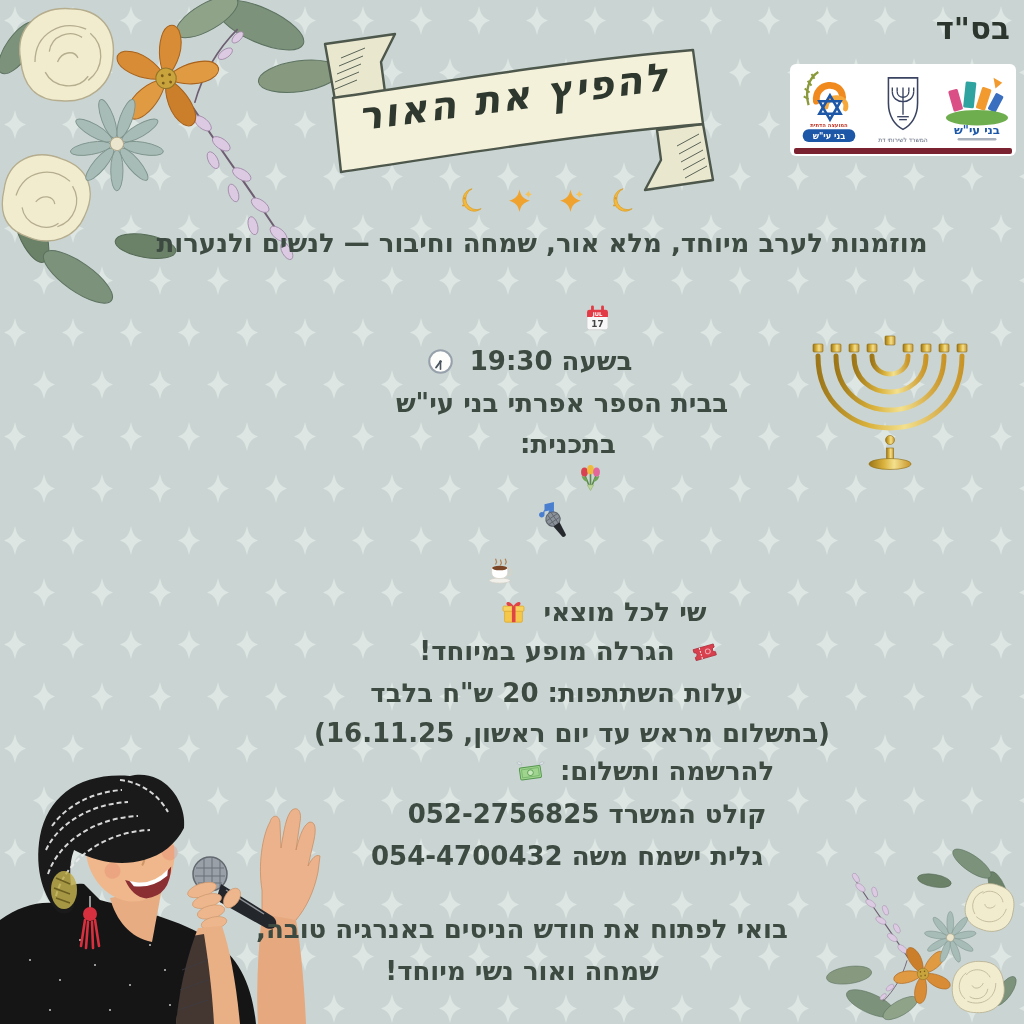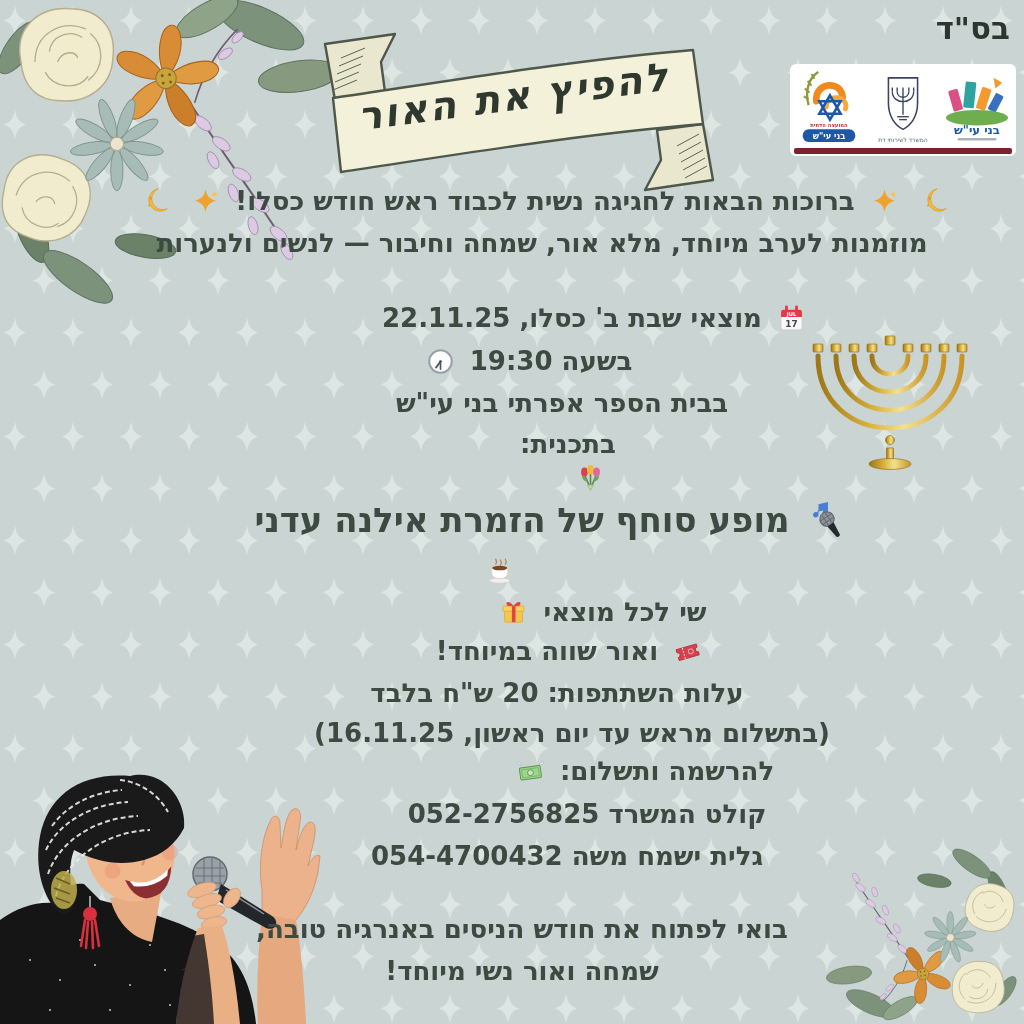--- a/index.html
+++ b/index.html
@@ -342,41 +342,39 @@
     <path d="M182,200 l26,-10 M180,220 l28,-10 M178,240 l30,-10" stroke="#3c3c44" stroke-width="1" opacity="0.8"></path>
   </svg>
 
   <div class="line" style="top:186px;transform:translateX(33px);">
     <span class="ic"><svg viewBox="0 0 36 36">
           <use href="#ic-moon"></use>
         </svg></span>
     <span class="ic"><svg viewBox="0 0 36 36">
           <use href="#ic-sparkle"></use>
         </svg></span>
-    <span class="txt">ברוכות הבאות לחגיגה נשית לכבוד ראש חודש כסלו!</span>
     <span class="ic"><svg viewBox="0 0 36 36">
           <use href="#ic-sparkle"></use>
         </svg></span>
     <span class="ic"><svg viewBox="0 0 36 36">
           <use href="#ic-moon"></use>
         </svg></span>
   </div>
   <div class="line" style="top:228px;transform:translateX(30px);">
     <span class="txt">מוזמנות לערב מיוחד, מלא אור, שמחה וחיבור — לנשים ולנערות</span>
   </div>
 
   <div class="line" style="top:303px;transform:translateX(85px);">
     <span class="ic">
       <svg viewBox="0 0 36 36">
           <use href="#ic-calendar"></use>
         <text x="18" y="14.5" font-size="6.5" font-weight="bold" fill="#ffffff" text-anchor="middle">JUL</text>
         <text x="18" y="28.5" font-size="11" font-weight="bold" fill="#444444" text-anchor="middle">17</text>
       </svg>
     </span>
-    <span class="txt">מוצאי שבת ב' כסלו, 22.11.25</span>
   </div>
 
   <div class="line" style="top:346px;transform:translateX(14px);">
     <span class="txt">בשעה 19:30</span>
     <span class="ic"><svg viewBox="0 0 36 36">
           <use href="#ic-clock"></use>
         </svg></span>
   </div>
 
   <div class="line" style="top:388px;transform:translateX(50px);">
@@ -390,41 +388,40 @@
   <div class="line" style="top:463px;transform:translateX(78px);">
     <span class="ic"><svg viewBox="0 0 36 36">
           <use href="#ic-bouquet"></use>
         </svg></span>
   </div>
 
   <div class="line show-line" style="top:499px;transform:translateX(43px);">
     <span class="ic"><svg viewBox="0 0 40 40">
           <use href="#ic-micnotes"></use>
         </svg></span>
-    <span class="txt">מופע סוחף של הזמרת אילנה עדני</span>
   </div>
 
   <div class="line" style="top:555px;transform:translateX(-12px);">
     <span class="ic"><svg viewBox="0 0 36 36">
           <use href="#ic-coffee"></use>
         </svg></span>
   </div>
 
   <div class="line" style="top:597px;transform:translateX(88px);">
     <span class="txt">שי לכל מוצאי</span>
     <span class="ic"><svg viewBox="0 0 36 36">
           <use href="#ic-gift"></use>
         </svg></span>
   </div>
 
   <div class="line" style="top:636px;transform:translateX(60px);">
     <span class="ic"><svg viewBox="0 0 36 36">
           <use href="#ic-ticket"></use>
         </svg></span>
-    <span class="txt">ואור שווה במיוחד!</span>
+    <span class="txt">הגרלה מופע במיוחד!</span>
   </div>
 
   <div class="line" style="top:678px;transform:translateX(45px);">
     <span class="txt">עלות השתתפות: 20 ש"ח בלבד</span>
   </div>
 
   <div class="line" style="top:718px;transform:translateX(60px);">
     <span class="txt">(בתשלום מראש עד יום ראשון, 16.11.25)</span>
   </div>
 

